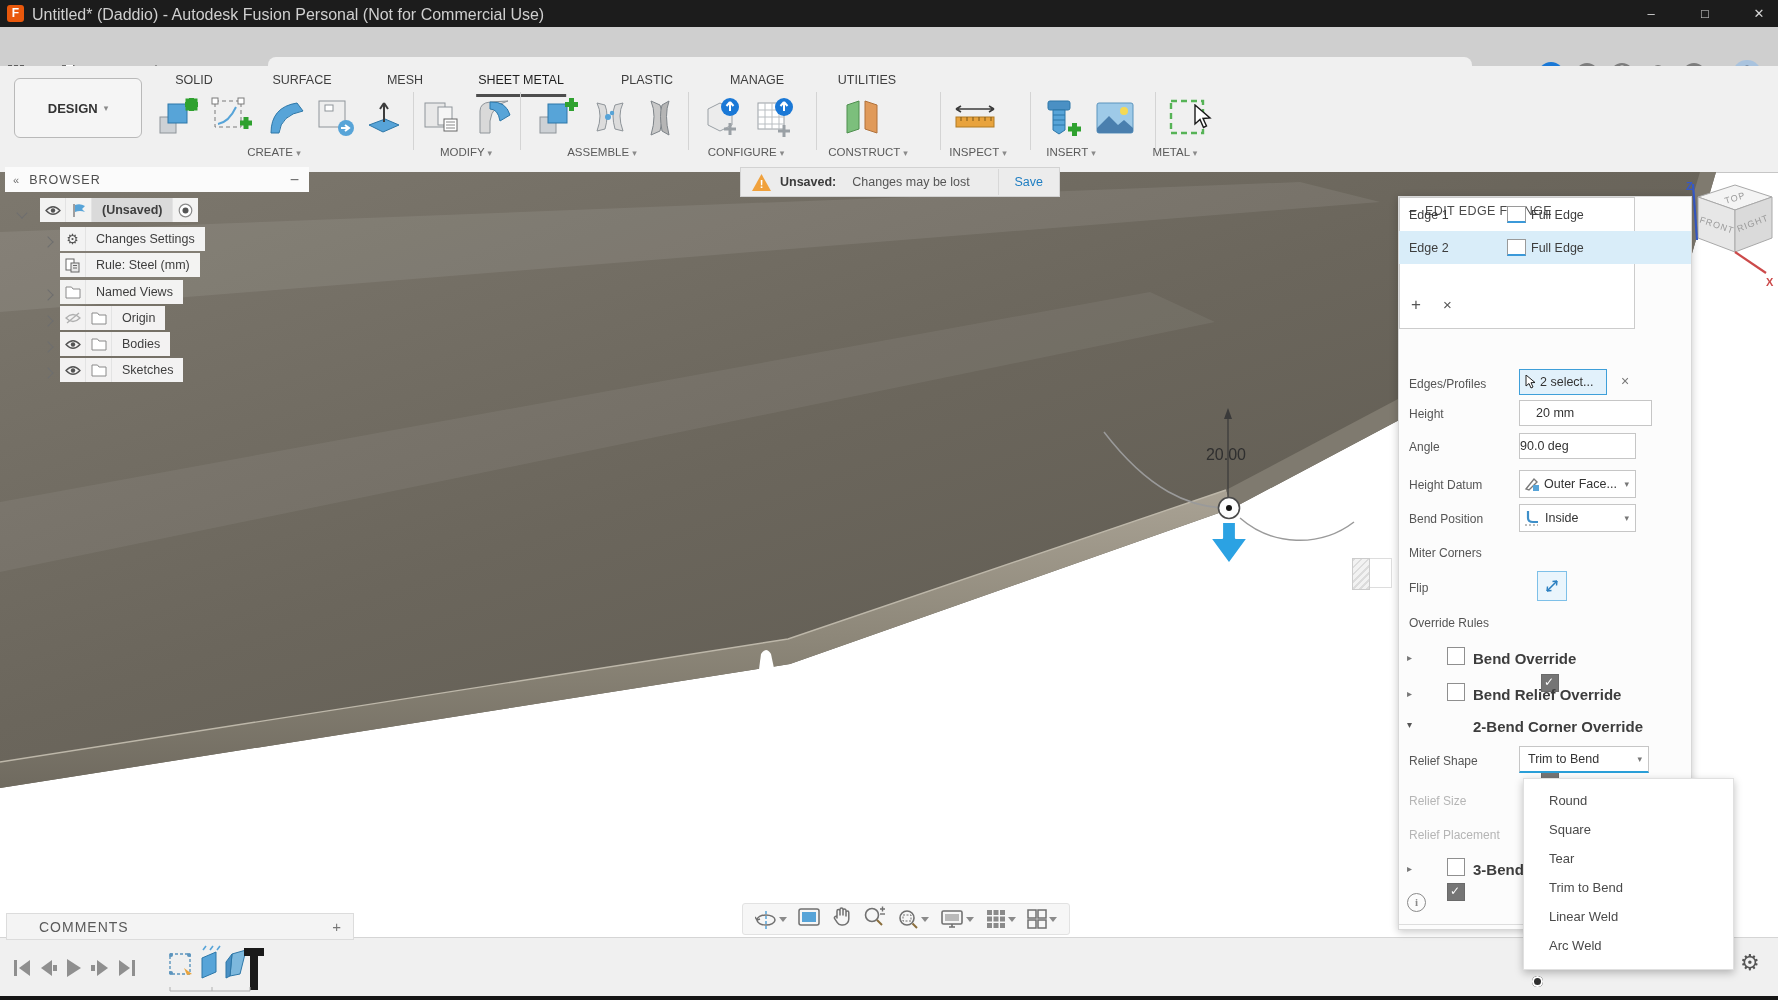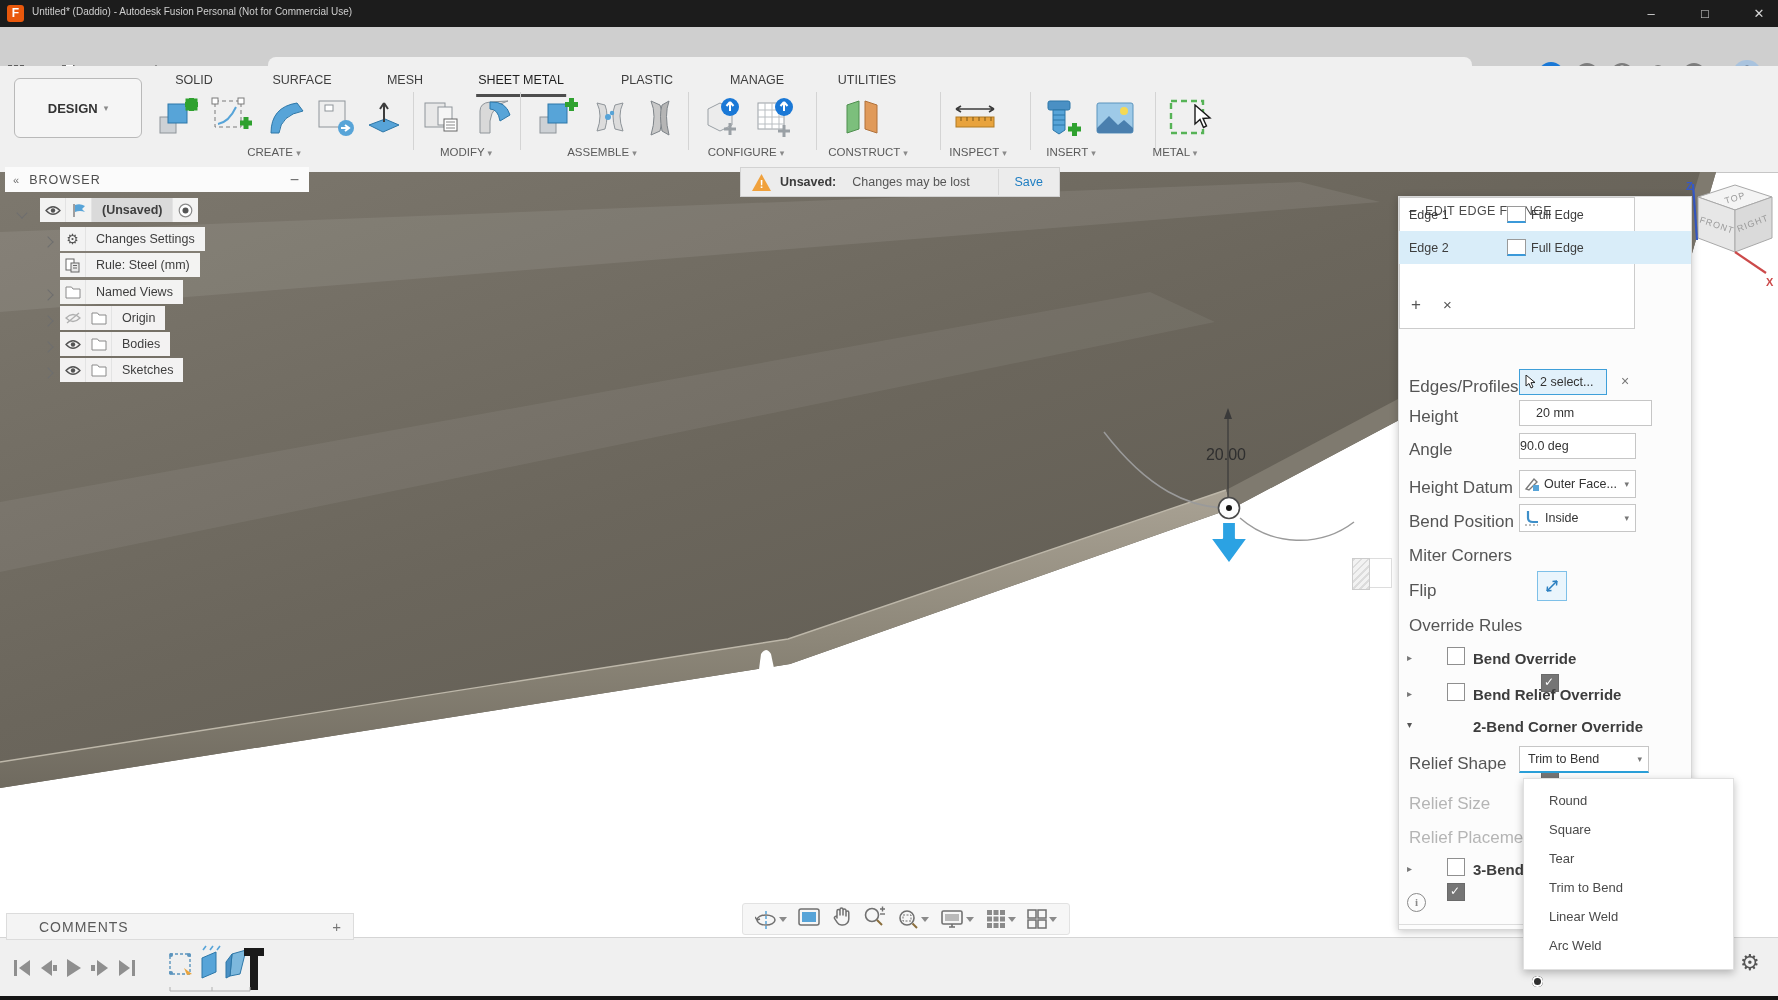--- a/index.html
+++ b/index.html
@@ -4,21 +4,21 @@
 <style>
   html,body{margin:0;padding:0;background:#333;}
   #app{position:relative;width:1778px;height:1000px;overflow:hidden;
        font-family:"Liberation Sans","DejaVu Sans",sans-serif;
        -webkit-font-smoothing:antialiased;background:#fff;}
   .abs{position:absolute;}
   
   .titlebar{left:0;top:0;width:1778px;height:27px;background:#1c1c1c;color:#c9c9c9;}
   .titlebar .tlogo{left:7px;top:5px;width:17px;height:17px;background:#e9580c;border-radius:3px;
       color:#fff;font-weight:bold;font-size:12px;text-align:center;line-height:17px;}
-  .titlebar .ttext{left:32px;top:6px;font-size:10px;color:#cfcfcf;}
+  .titlebar .ttext{left:32px;top:6px;font-size:16px;color:#cfcfcf;}
   .winbtn{top:6px;width:30px;height:16px;color:#d6d6d6;font-size:13px;text-align:center;line-height:15px;}
   
   .tabbar{left:0;top:27px;width:1778px;height:39px;background:#cfcfcf;}
   .qicon{top:38px;color:#5a5a5a;}
   .doctab{left:268px;top:30px;width:1204px;height:36px;background:#f0f0f0;
       border-radius:8px 8px 0 0;}
   .doctab .dlabel{font-size:13px;color:#4c4c4c;}
   .tabclose{left:1443px;top:37px;width:22px;height:22px;font-size:16px;color:#5f5f5f;text-align:center;line-height:22px;}
   .newtab{left:1482px;top:33px;width:28px;height:28px;font-size:24px;color:#6b6b6b;text-align:center;line-height:28px;}
   .rndicon{top:35px;width:26px;height:26px;border-radius:50%;}
@@ -51,21 +51,21 @@
       box-shadow:0 2px 8px rgba(0,0,0,.22);z-index:20;font-size:12px;color:#4a4a4a;}
   .dhead{left:0;top:0;width:100%;height:28px;display:flex;align-items:center;}
   .dhead .dmin{width:26px;text-align:center;color:#666;font-size:14px;}
   .dhead .dtitle{font-size:12.5px;letter-spacing:.4px;color:#4a4a4a;}
   .edgelist{left:4px;top:31px;width:234px;height:130px;background:#fff;border:1px solid #ccc;}
   .erow{position:absolute;left:0;width:100%;height:33px;display:flex;align-items:center;}
   .erow.hl{background:#d9edf9;}
   .erow .ename{margin-left:10px;font-size:12.5px;color:#3d3d3d;}
   .fecb{position:absolute;left:108px;width:17px;height:14px;background:#fff;border:1px solid #9a9a9a;border-bottom:2px solid #3b99d9;}
   .felabel{position:absolute;left:132px;font-size:12.5px;color:#3d3d3d;}
-  .rowlabel{font-size:17px;color:#555;}
+  .rowlabel{font-size:12px;color:#555;}
   .inputbox{background:#fff;border:1px solid #c6c6c6;font-size:12.5px;color:#333;display:flex;align-items:center;}
   .cb{width:16px;height:16px;border:1px solid #8f8f8f;background:#fff;}
   .cb.checked{background:#757575;border-color:#6a6a6a;position:relative;}
   .cb.checked::after{content:"\2713";color:#fff;font-size:12px;position:absolute;left:2px;top:0px;}
   .seclabel{font-size:15px;font-weight:bold;color:#3d3d3d;}
   .dim{color:#b5b5b5;}
   .selcaret{color:#777;font-size:9px;margin-left:auto;padding-right:6px;}
   .tri{color:#777;font-size:10px;}
   
   .menu{left:1523px;top:778px;width:209px;height:190px;background:#fff;border:1px solid #e0e0e0;

